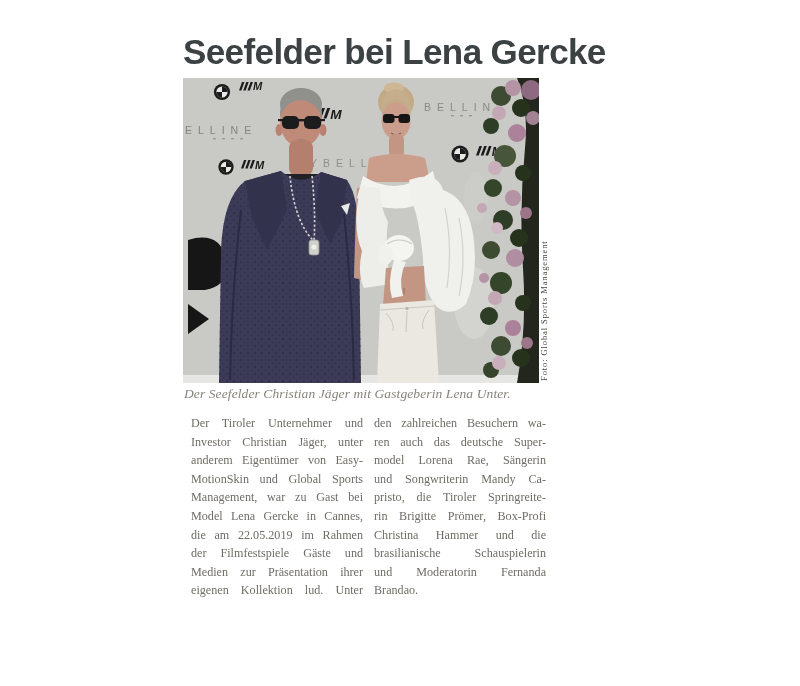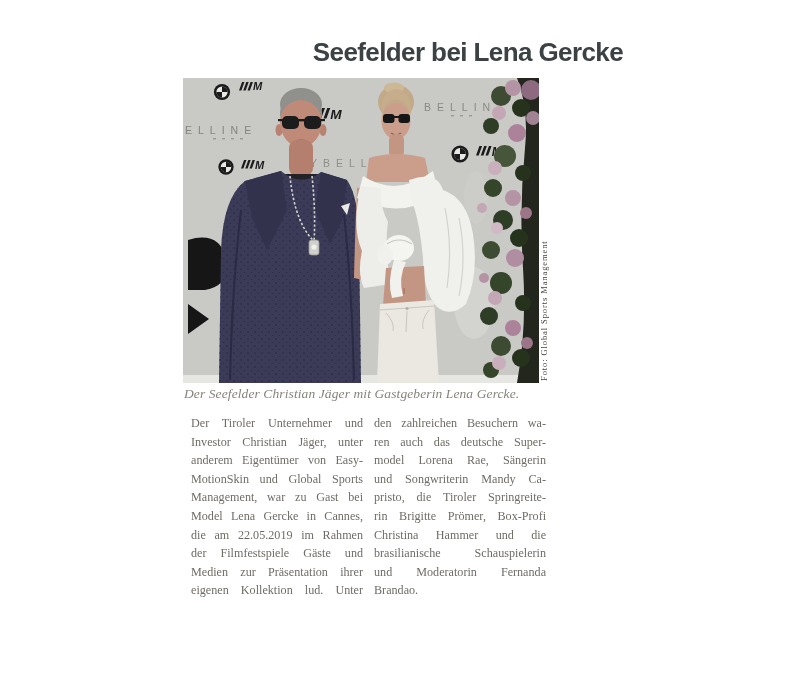--- a/index.html
+++ b/index.html
@@ -4,21 +4,21 @@
 <style>
   html,body{margin:0;padding:0;}
   body{
     width:800px;height:686px;position:relative;background:#ffffff;
     font-family:"Liberation Serif",serif;overflow:hidden;
     -webkit-font-smoothing:antialiased;
   }
   .headline{
     position:absolute;left:183px;top:36px;width:440px;
     font-family:"Liberation Sans",sans-serif;font-weight:700;
-    font-size:26px;line-height:32px;letter-spacing:-0.6px;color:#3c4144;text-align:right;
+    font-size:35px;line-height:32px;letter-spacing:-0.6px;color:#3c4144;
   }
   .photo{position:absolute;left:183px;top:78px;width:356px;height:305px;}
   .credit{
     position:absolute;left:539px;top:80px;height:301px;width:12px;
     writing-mode:vertical-rl;transform:rotate(180deg);
     font-family:"Liberation Serif",serif;font-size:8.5px;letter-spacing:0.9px;
     color:#45443f;white-space:nowrap;
   }
   .caption{
     position:absolute;left:184px;top:386px;width:356px;
@@ -203,21 +203,21 @@
           <circle cx="344" cy="265" r="6" fill="#9c7489"></circle>
         <circle cx="299" cy="130" r="5" fill="#c4a7b5"></circle>
           <circle cx="301" cy="200" r="5" fill="#b493a5"></circle>
       </g>
     </g>
   </g>
 </svg>
 
 <div class="credit">Foto: Global Sports Management</div>
 
-<div class="caption">Der Seefelder Christian Jäger mit Gastgeberin Lena Gercke.</div>
+<div class="caption">Der Seefelder Christian Jäger mit Gastgeberin Lena Unter.</div>
 
 <div class="body">
   <div class="col">
     <div class="bline">Der Tiroler Unternehmer und</div>
     <div class="bline">Investor Christian Jäger, unter</div>
     <div class="bline">anderem Eigentümer von Easy-</div>
     <div class="bline">MotionSkin und Global Sports</div>
     <div class="bline">Management, war zu Gast bei</div>
     <div class="bline">Model Lena Gercke in Cannes,</div>
     <div class="bline">die am 22.05.2019 im Rahmen</div>

